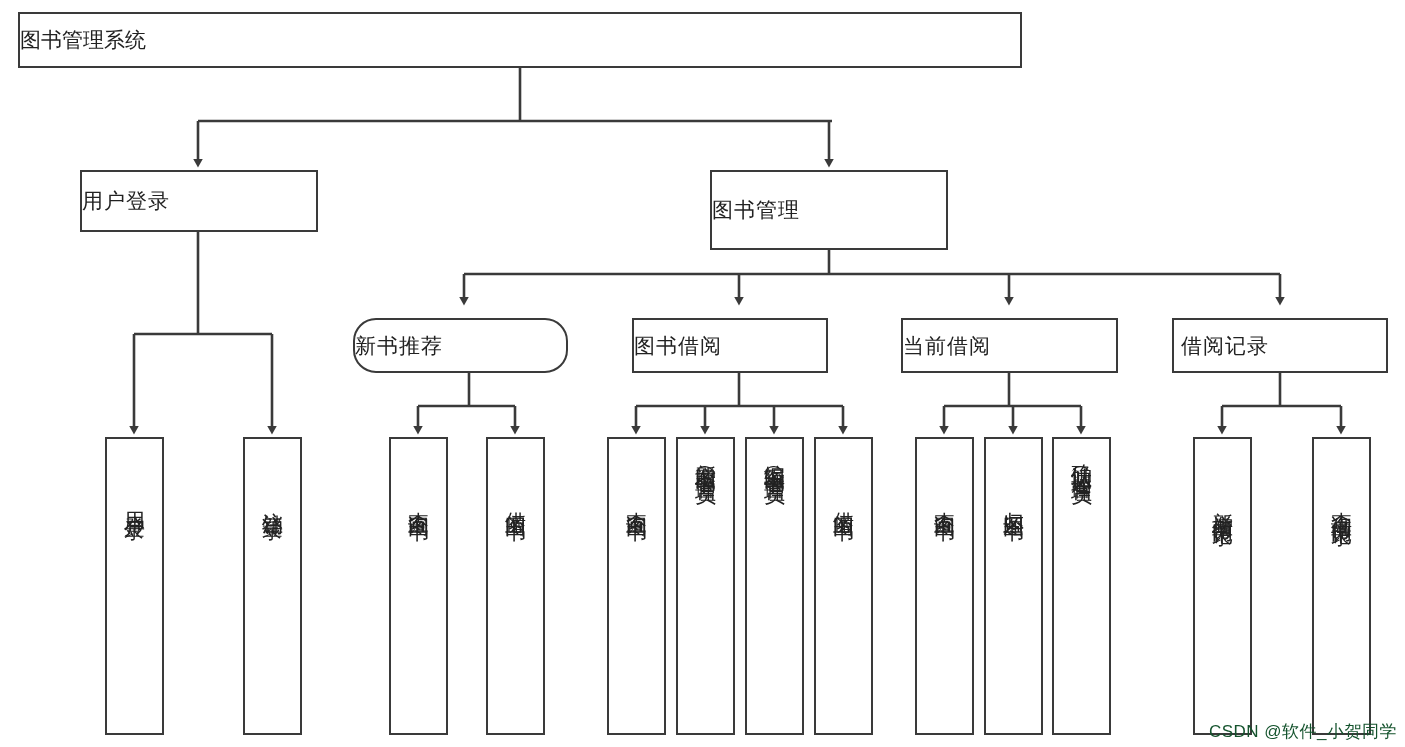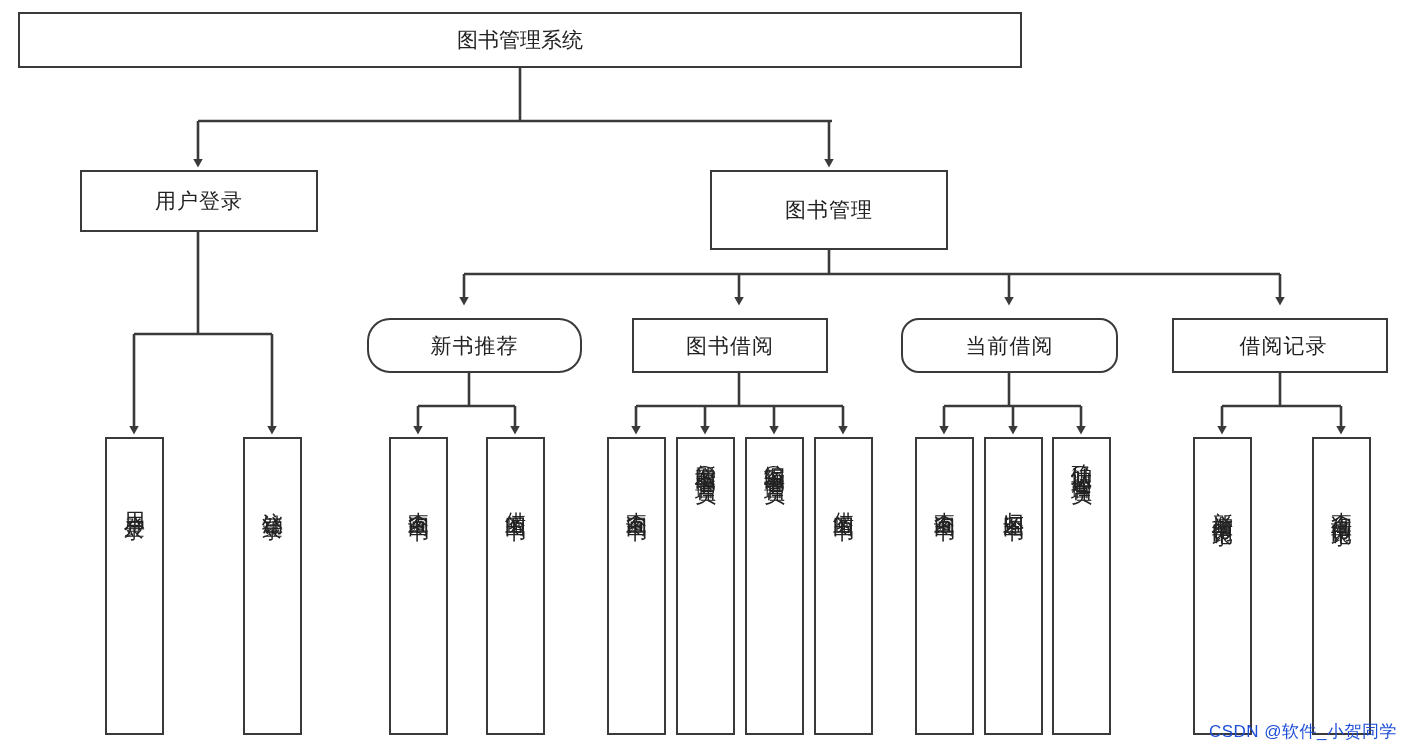--- a/index.html
+++ b/index.html
@@ -12,21 +12,20 @@
   }
   #diagram-root{position:absolute;left:0;top:0;width:1405px;height:747px;}
   svg.layer{position:absolute;left:0;top:0;width:1405px;height:747px;}
   .node{
     position:absolute;
     box-sizing:border-box;
     border:2px solid #3a3a3a;
     background:#ffffff;
     display:flex;
     align-items:center;
-    justify-content:center;
     color:#222222;
   }
   .node.h{ font-size:21px; line-height:1.1; letter-spacing:1px; }
   .node.root{ font-size:21px; }
   .node.v{
     font-size:21px;
     letter-spacing:2px;
     align-items:flex-start;
     justify-content:center;
     padding-top:8px;
@@ -38,21 +37,21 @@
     letter-spacing:3px;
     white-space:nowrap;
     display:block;
   }
   .vtext.mid{ margin-top:48px; }
   .watermark{
     position:absolute;
     right:8px;
     bottom:4px;
     font-size:17px;
-    color:#1d4ed8;
+    color:#14532d;
     letter-spacing:0.5px;
     white-space:nowrap;
     z-index:5;
   }
 </style>
 </head>
 <body>
 
 <div id="diagram-root">
 
@@ -113,27 +112,27 @@
     <span>图书管理系统</span>
   </div>
 
   <div class="node h" style="left:80px;top:170px;width:238px;height:62px;">
     <span>用户登录</span>
   </div>
   <div class="node h" style="left:710px;top:170px;width:238px;height:80px;">
     <span>图书管理</span>
   </div>
 
-  <div class="node h" style="left:367px;top:318px;width:215px;height:55px;border-radius:23px;">
+  <div class="node h" style="left:353px;top:318px;width:215px;height:55px;border-radius:23px;">
     <span>新书推荐</span>
   </div>
   <div class="node h" style="left:632px;top:318px;width:196px;height:55px;">
     <span>图书借阅</span>
   </div>
-  <div class="node h" style="left:901px;top:318px;width:217px;height:55px;border-radius:18px;">
+  <div class="node h" style="left:901px;top:318px;width:217px;height:55px;">
     <span>当前借阅</span>
   </div>
   <div class="node h" style="left:1172px;top:318px;width:216px;height:55px;padding-left:7px;">
     <span>借阅记录</span>
   </div>
 
   <div class="node v" style="left:105px;top:437px;width:59px;height:298px;">
     <span class="vtext mid">用户登录</span>
   </div>
   <div class="node v" style="left:243px;top:437px;width:59px;height:298px;">

